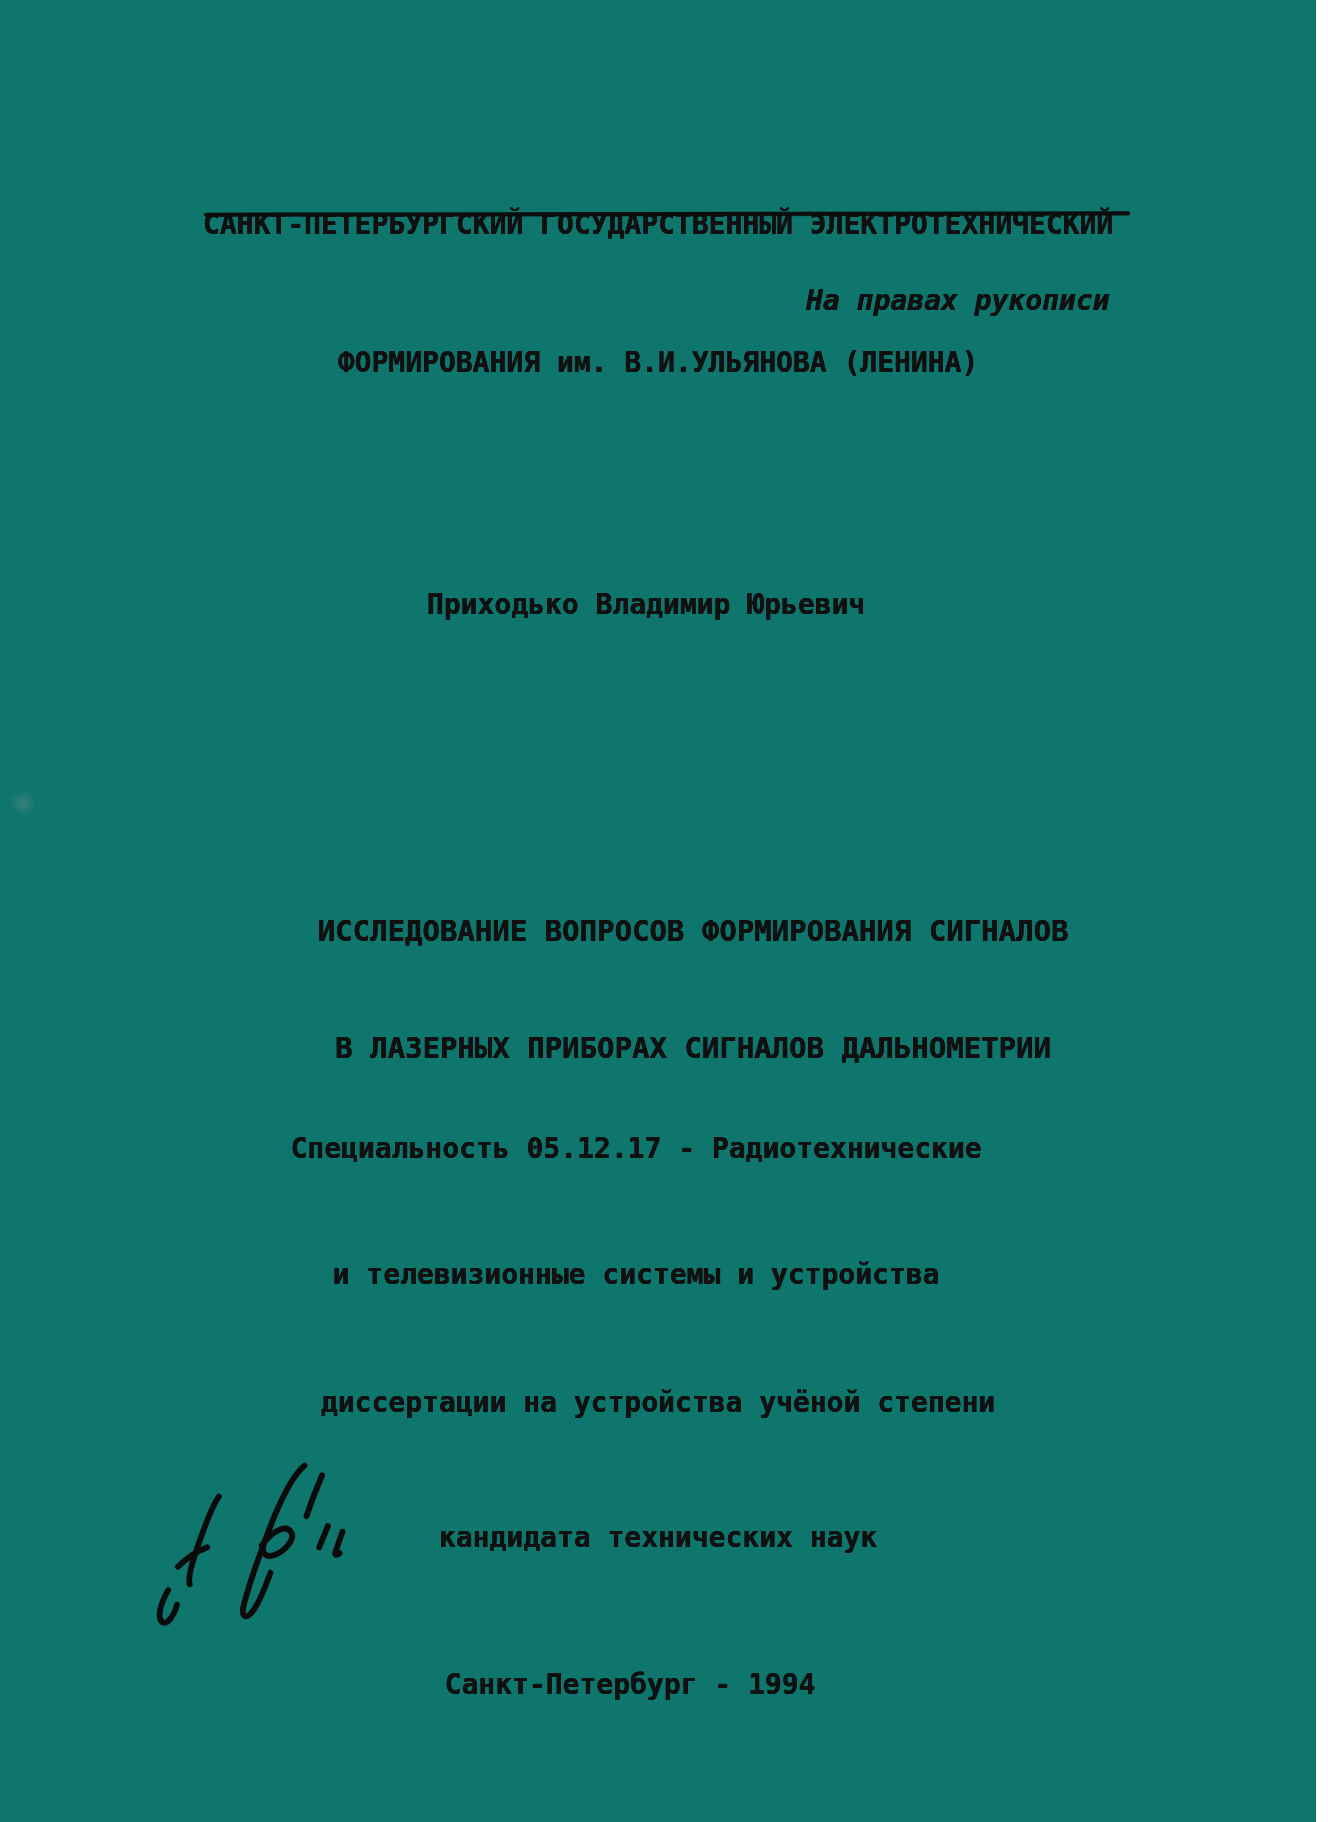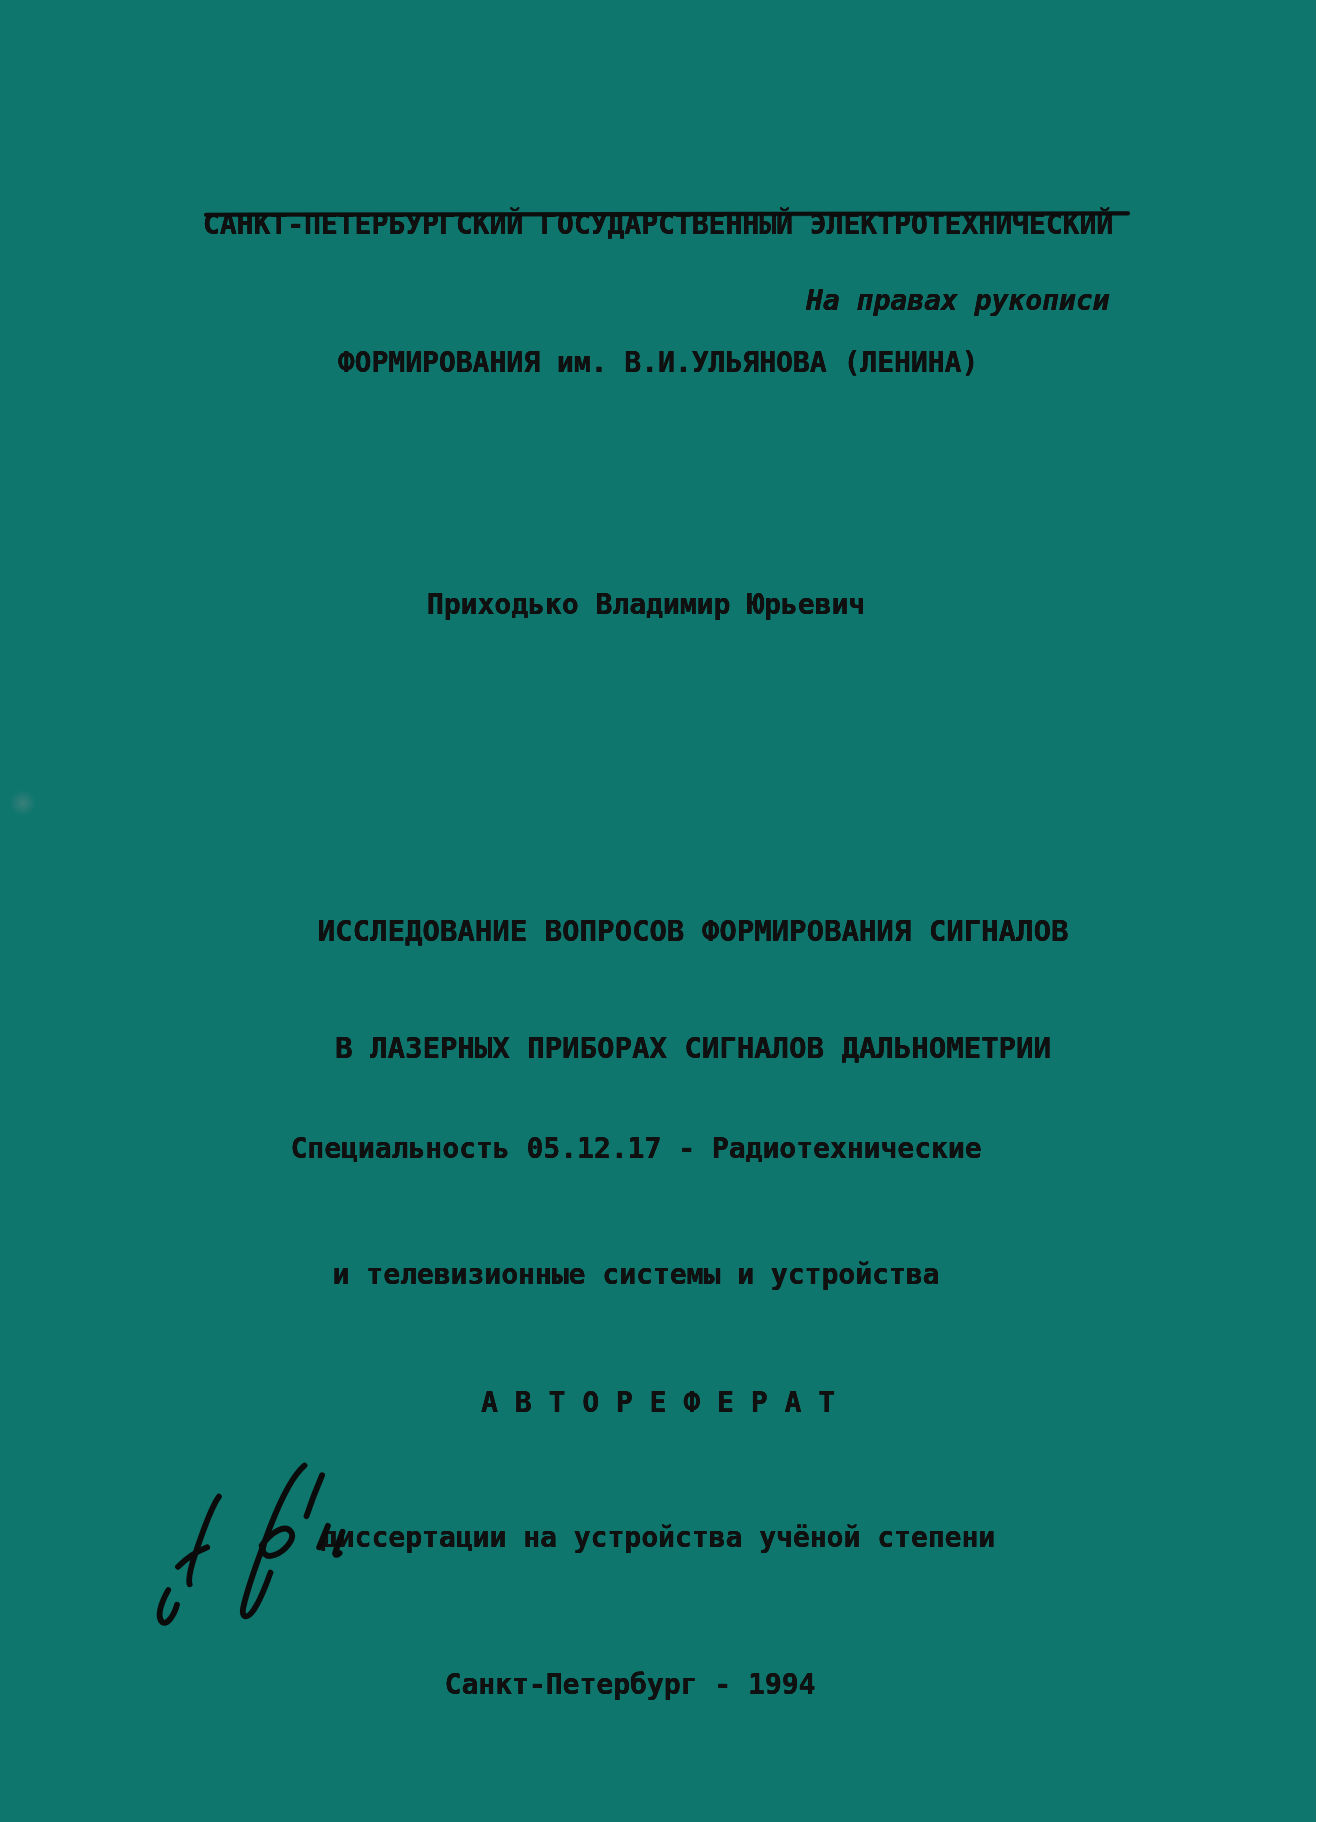--- a/index.html
+++ b/index.html
@@ -111,22 +111,22 @@
     <div>ИССЛЕДОВАНИЕ ВОПРОСОВ ФОРМИРОВАНИЯ СИГНАЛОВ</div>
     <div>В ЛАЗЕРНЫХ ПРИБОРАХ СИГНАЛОВ ДАЛЬНОМЕТРИИ</div>
   </div>
 
   <div class="abs centered typewriter specialty-block">
     <div>Специальность 05.12.17 - Радиотехнические</div>
     <div>и телевизионные системы и устройства</div>
   </div>
 
   <div class="abs centered typewriter abstract-block">
-    <div>А В Т О Р Е Ф Е Р А Т</div>
     <div>диссертации на устройства учёной степени</div>
+    <div>кандидата технических наук</div>
   </div>
 
   <div class="abs signature-wrap">
     <svg viewBox="0 0 210 190">
       <g fill="none" stroke="#0b0b0b" stroke-width="6" stroke-linecap="round" stroke-linejoin="round">
         <path d="M20,146 C12,160 8,174 14,179 C19,182 26,172 29,161"></path>
         <path d="M72,50 C66,58 56,84 48,108 C44,120 40,134 42,140"></path>
         <path d="M30,122 C38,114 50,106 60,102"></path>
         <path d="M160,18 C148,28 134,56 122,88 C110,120 100,150 97,164 C95,175 101,176 108,166 C114,157 120,142 125,128"></path>
         <path d="M116,100 C126,86 140,78 146,86 C151,93 140,106 129,110 C121,113 115,108 118,100"></path>

